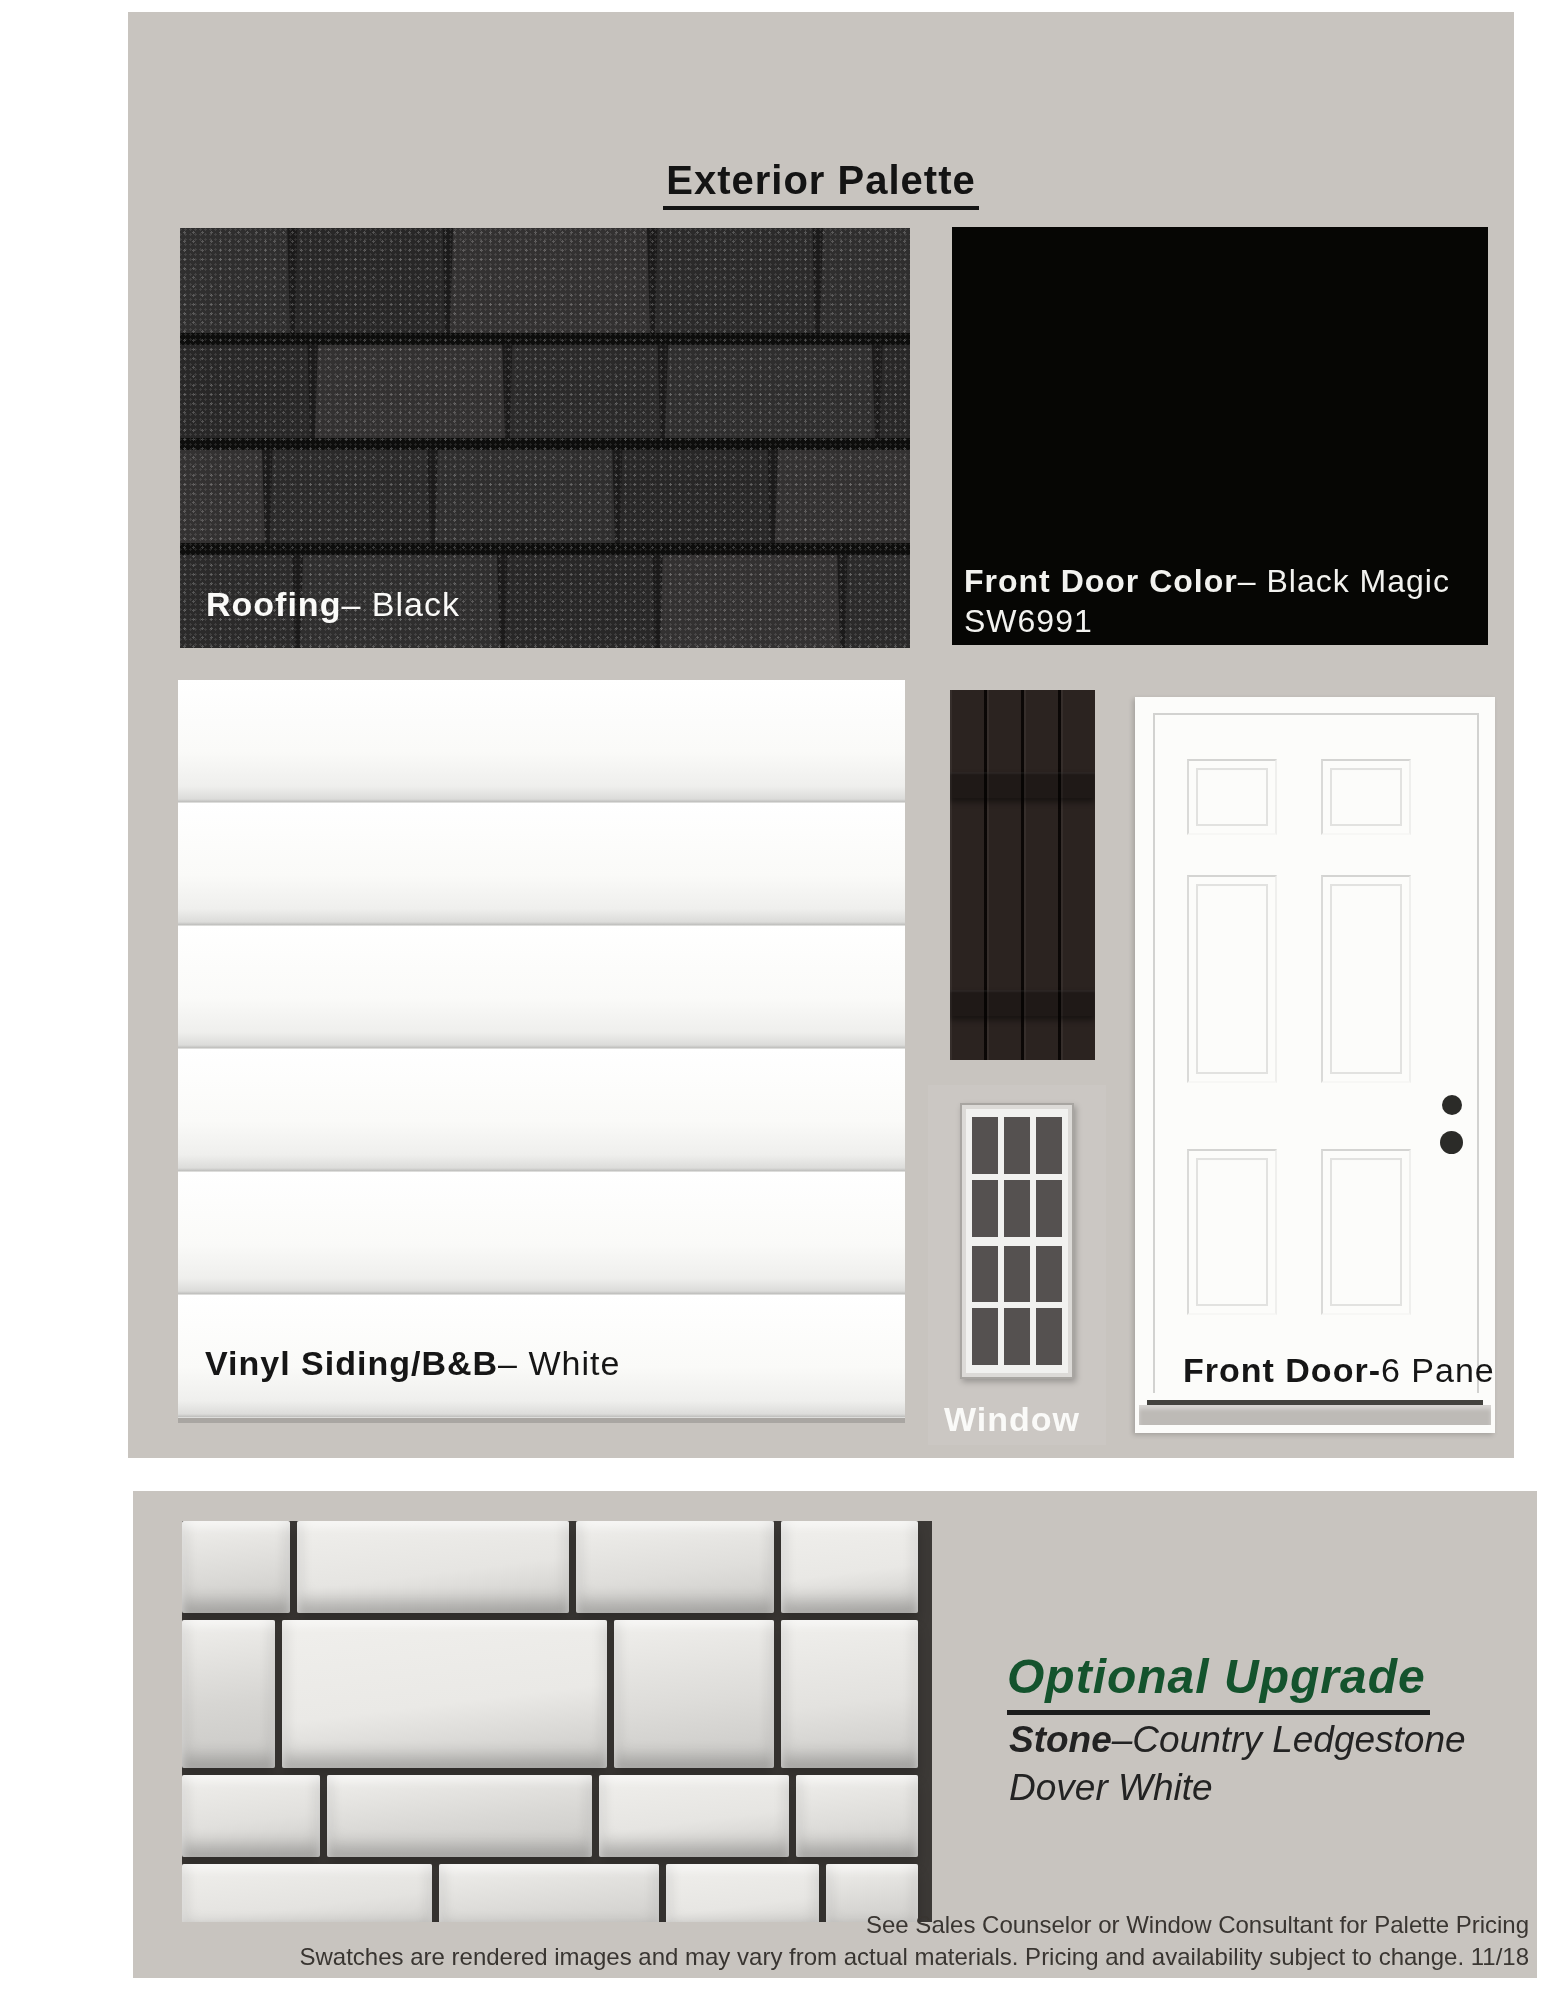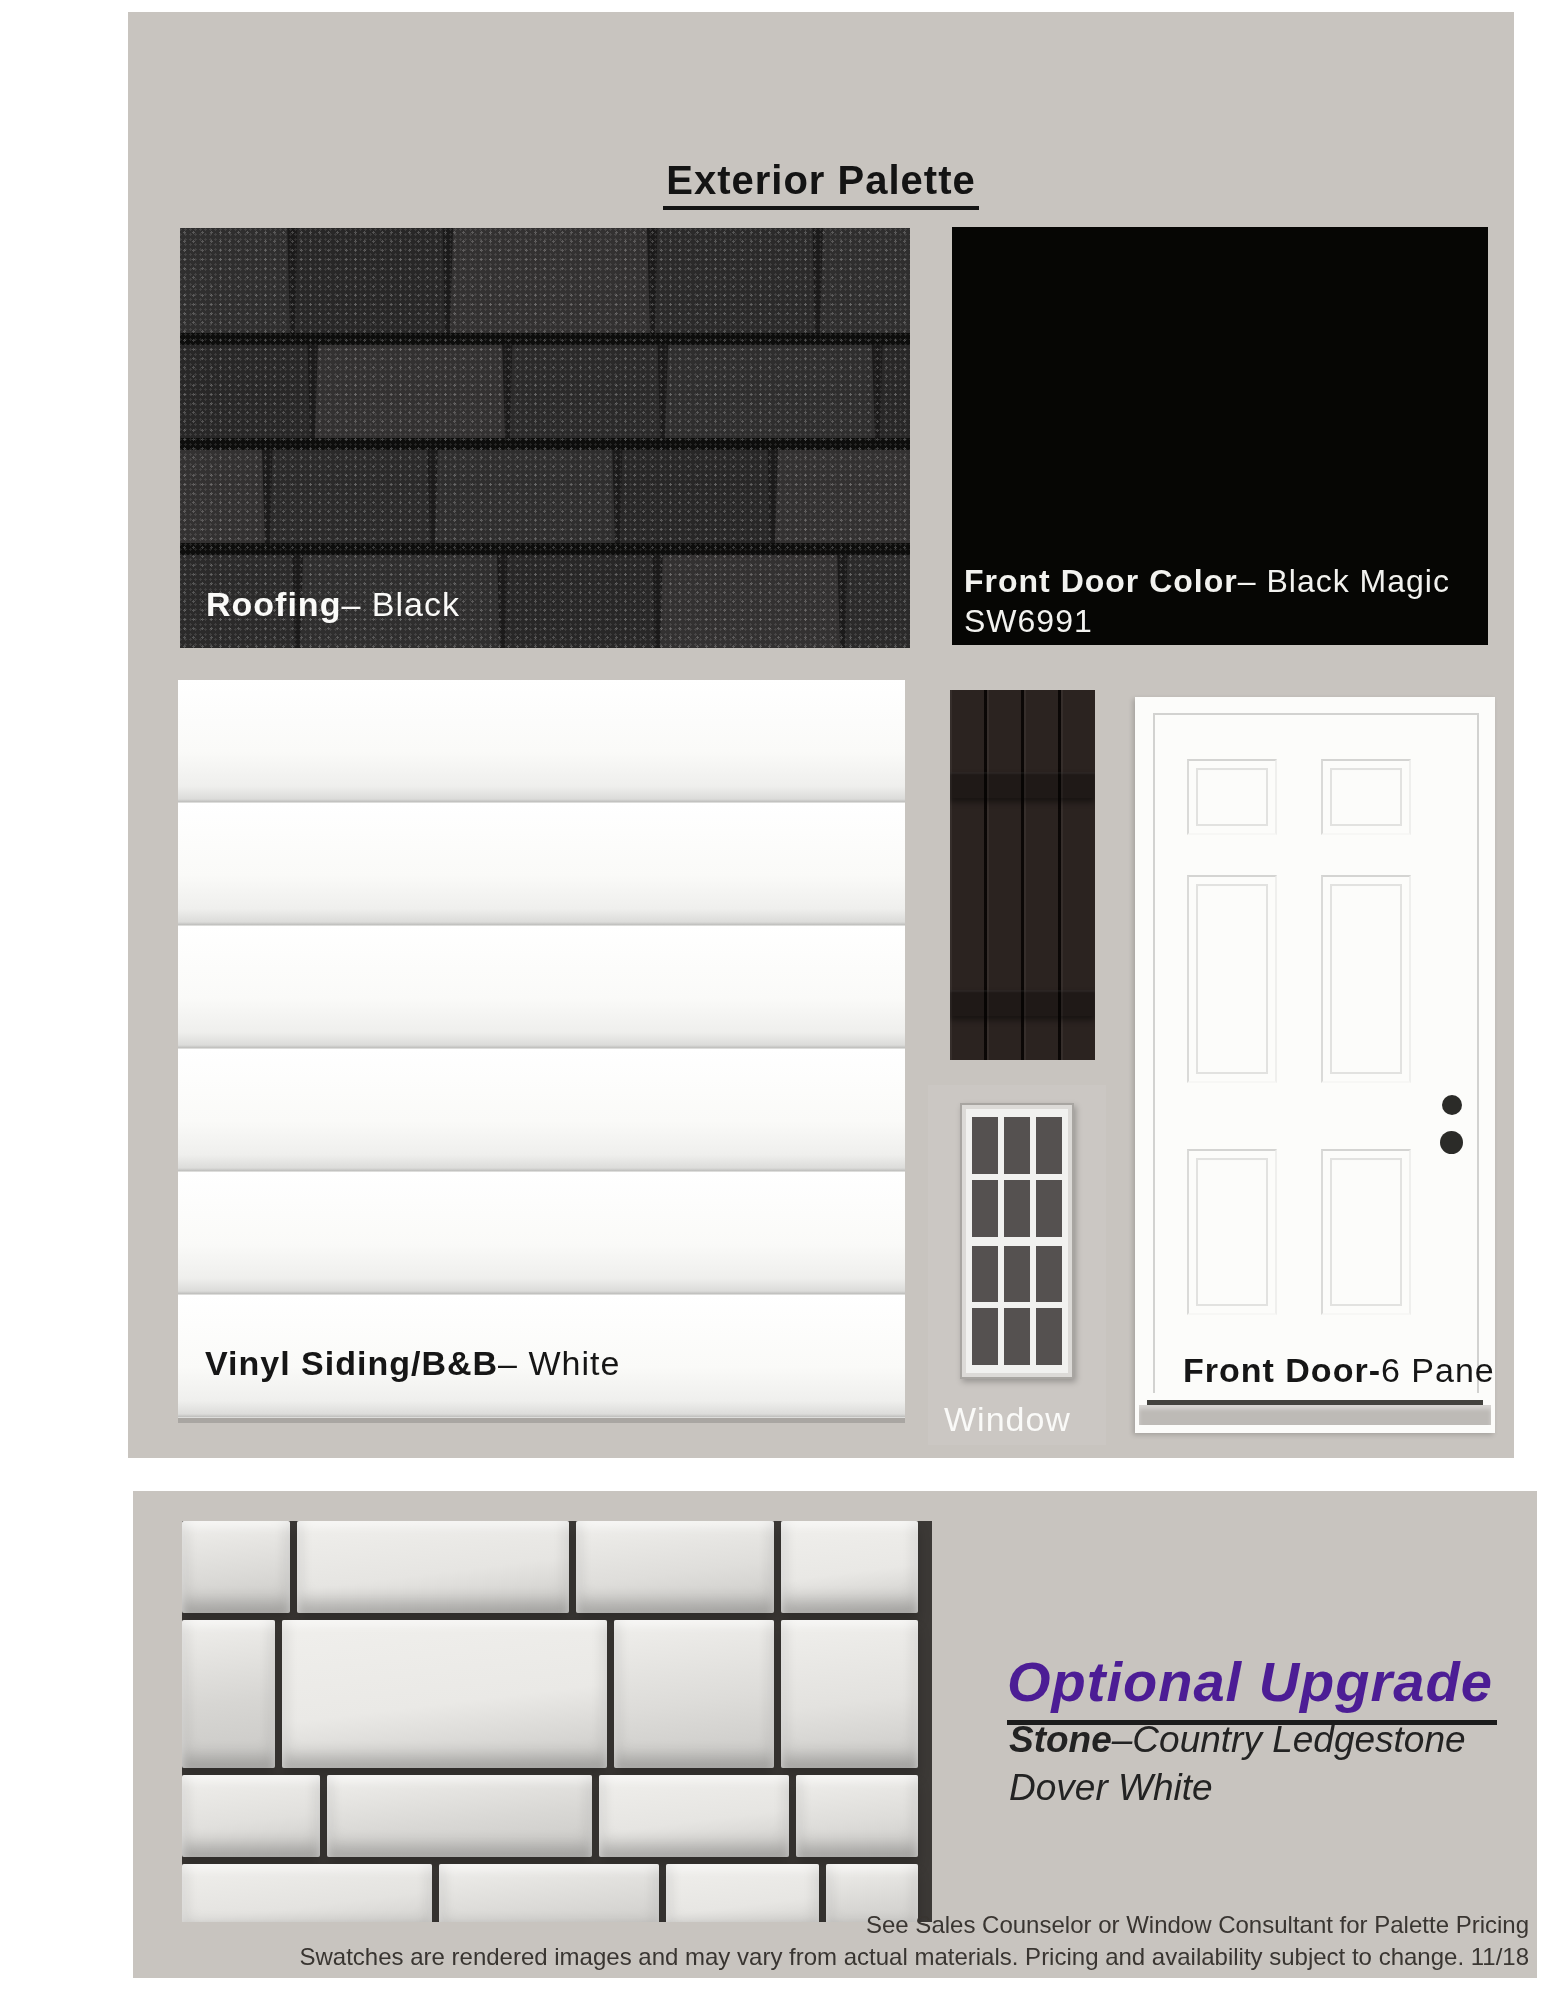--- a/index.html
+++ b/index.html
@@ -58,21 +58,21 @@
   .rail-top{top:82px;} .rail-bottom{top:300px;}
   .shutter .swatch-label{left:14px;top:212px;font-size:31px;line-height:1.28;}
 
   .windowsw{left:800px;top:1073px;width:178px;height:360px;background:#CBC7C3;}
   .win-frame{position:absolute;left:32px;top:18px;width:114px;height:276px;background:#F1F1EF;
     border:2px solid #A8A5A1;box-shadow:inset 0 0 0 4px #DCDAD7,2px 3px 6px rgba(0,0,0,0.25);
     padding:12px 10px;display:flex;flex-direction:column;box-sizing:border-box;}
   .sash{flex:1;display:grid;grid-template-columns:repeat(3,1fr);grid-template-rows:repeat(2,1fr);gap:6px;}
   .check-rail{height:9px;background:#F1F1EF;}
   .pane{background:#555150;}
-  .windowsw .swatch-label{left:16px;top:313px;font-weight:normal;}
+  .windowsw .swatch-label{left:16px;top:313px;font-weight:bold;}
 
   .door{left:1007px;top:685px;width:360px;height:736px;background:#FCFCFA;
         box-shadow:-2px 2px 5px rgba(0,0,0,0.18);}
   .door-slab-line{position:absolute;left:18px;right:16px;top:16px;bottom:40px;
         border:2px solid #D2D2D0;border-bottom:none;}
   .door-panel{position:absolute;background:#FCFCFA;border:2px solid;
         border-color:#D4D4D2 #EFEFED #F7F7F5 #DADAD8;
         box-shadow:inset 0 0 0 7px #FCFCFA, inset 0 0 0 9px #E2E2E0, inset 4px 5px 7px rgba(0,0,0,0.05);}
   .p-tl{left:52px;top:62px;width:86px;height:72px;}
   .p-tr{left:186px;top:62px;width:86px;height:72px;}
@@ -90,22 +90,22 @@
 
   
   .stone{position:absolute;left:49px;top:30px;width:750px;height:401px;background:#3C3936;
          display:flex;flex-direction:column;gap:7px;overflow:hidden;}
   .stone-row{display:flex;gap:7px;flex:0 0 auto;}
   .stone-block{border-radius:2px;
      box-shadow:inset 0 6px 10px rgba(255,255,255,0.55), inset 0 -12px 16px rgba(0,0,0,0.20),
                 0 9px 12px rgba(0,0,0,0.22);}
 
   .upgrade-title-wrap{position:absolute;left:874px;top:158px;}
-  .upgrade-title{display:inline-block;font-size:56px;font-weight:bold;font-style:italic;
-      color:#4c1d95;border-bottom:5px solid #1c1c1c;padding:0 4px 6px 0;letter-spacing:1px;text-align:center;}
+  .upgrade-title{display:inline-block;font-size:48px;font-weight:bold;font-style:italic;
+      color:#14532d;border-bottom:5px solid #1c1c1c;padding:0 4px 6px 0;letter-spacing:1px;text-align:center;}
   .stone-line1{position:absolute;left:876px;top:228px;font-size:37px;font-style:italic;color:#232323;}
   .stone-line2{position:absolute;left:876px;top:276px;font-size:37px;font-style:italic;color:#232323;}
 
   .footer-line1{position:absolute;right:8px;top:420px;font-size:24px;color:#393531;white-space:nowrap;}
   .footer-line2{position:absolute;right:8px;top:452px;font-size:24px;color:#393531;white-space:nowrap;}
 </style>
 </head>
 <body>
 
 <div class="page">

